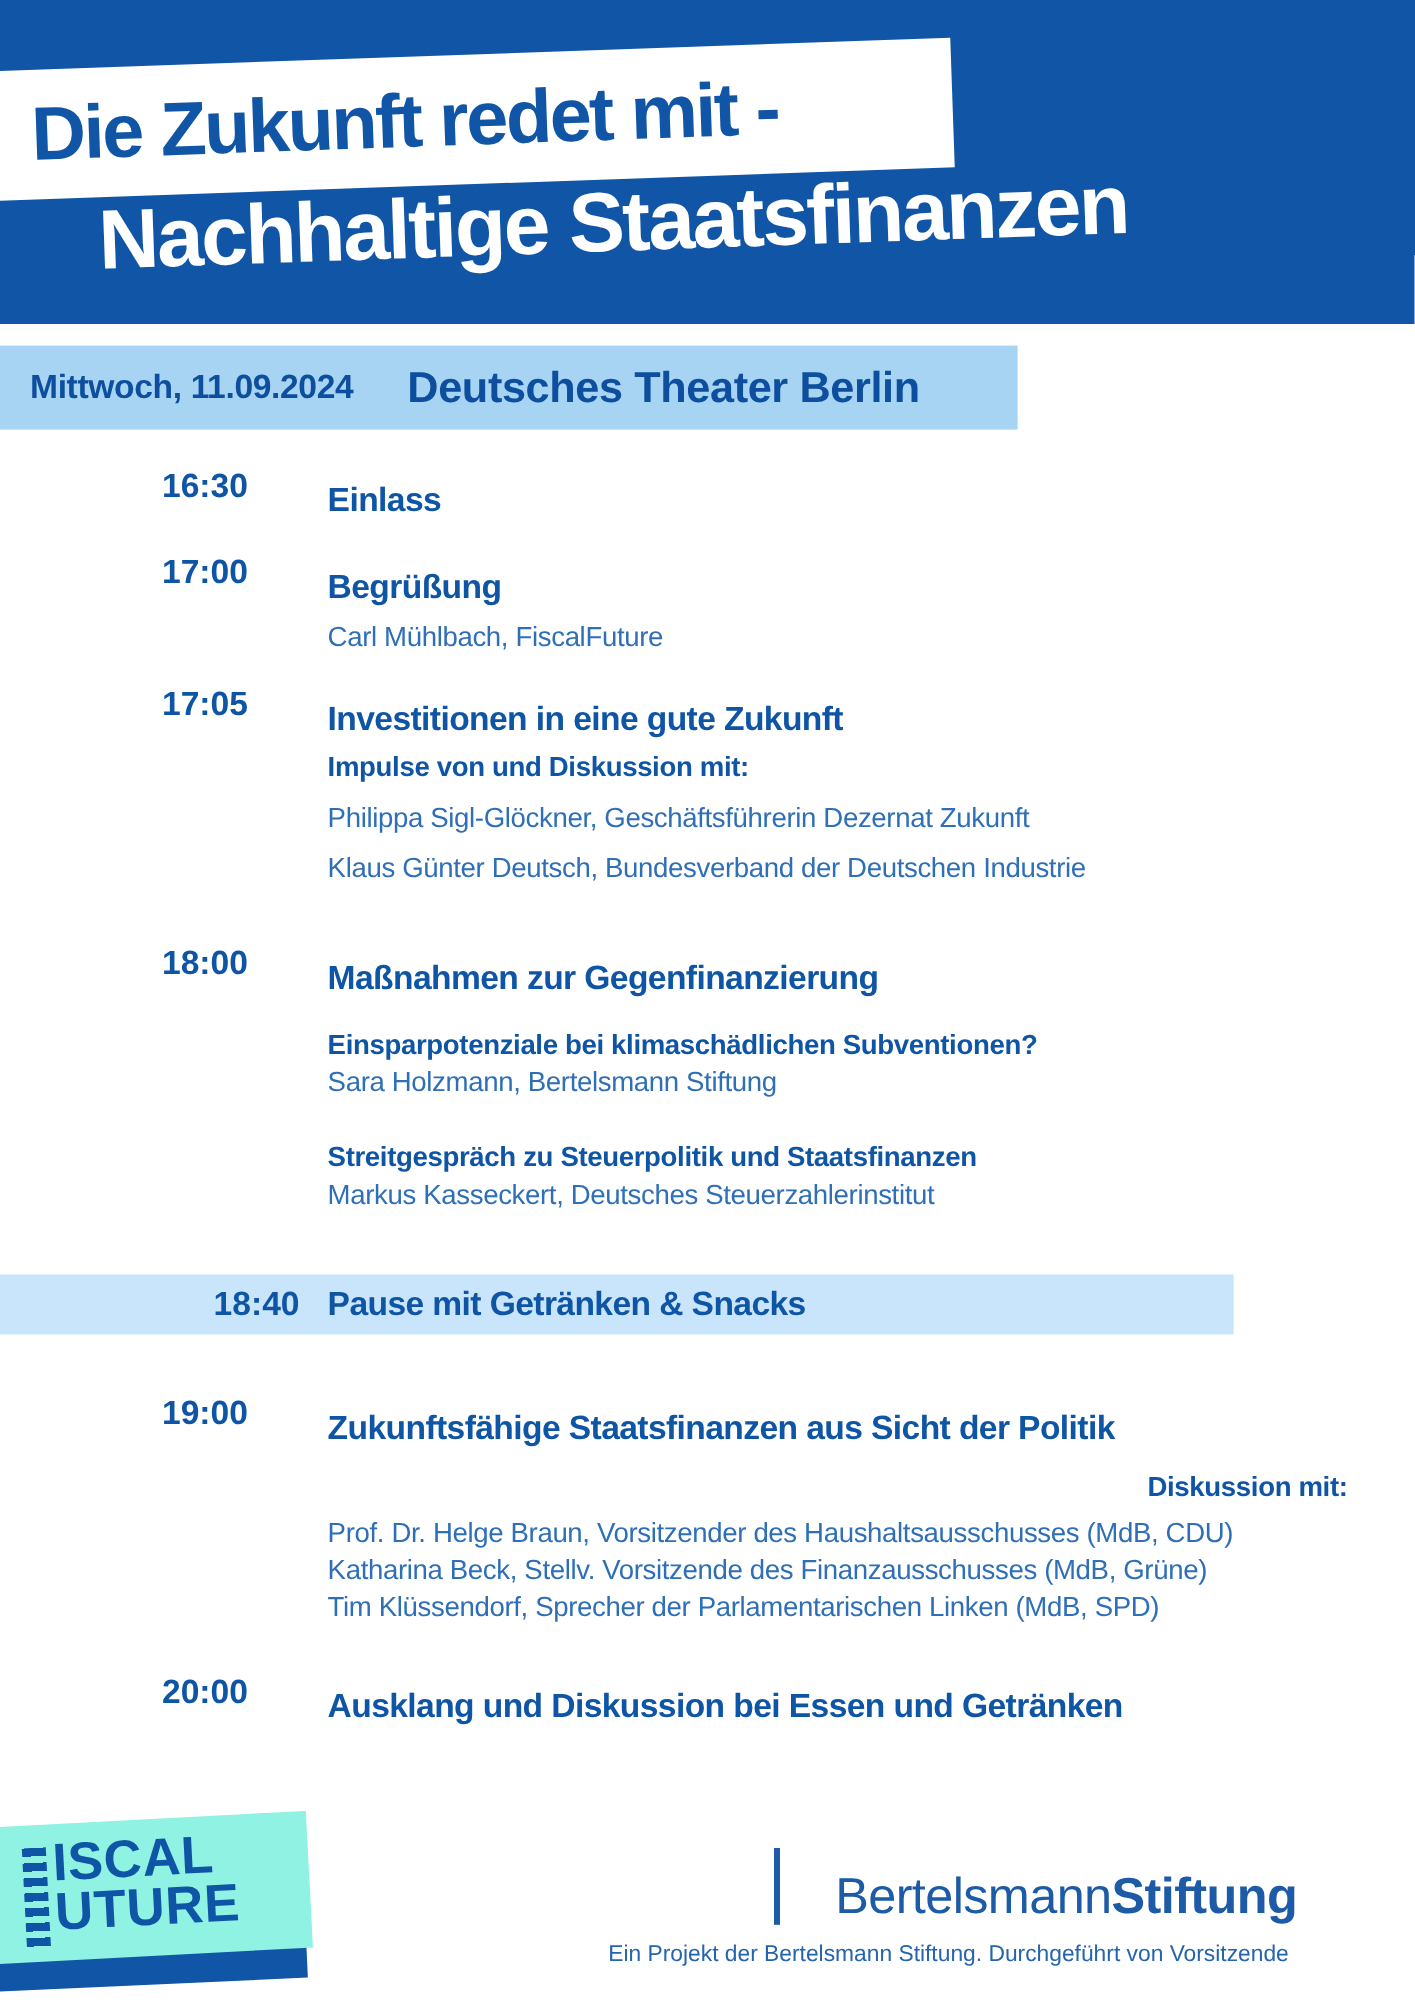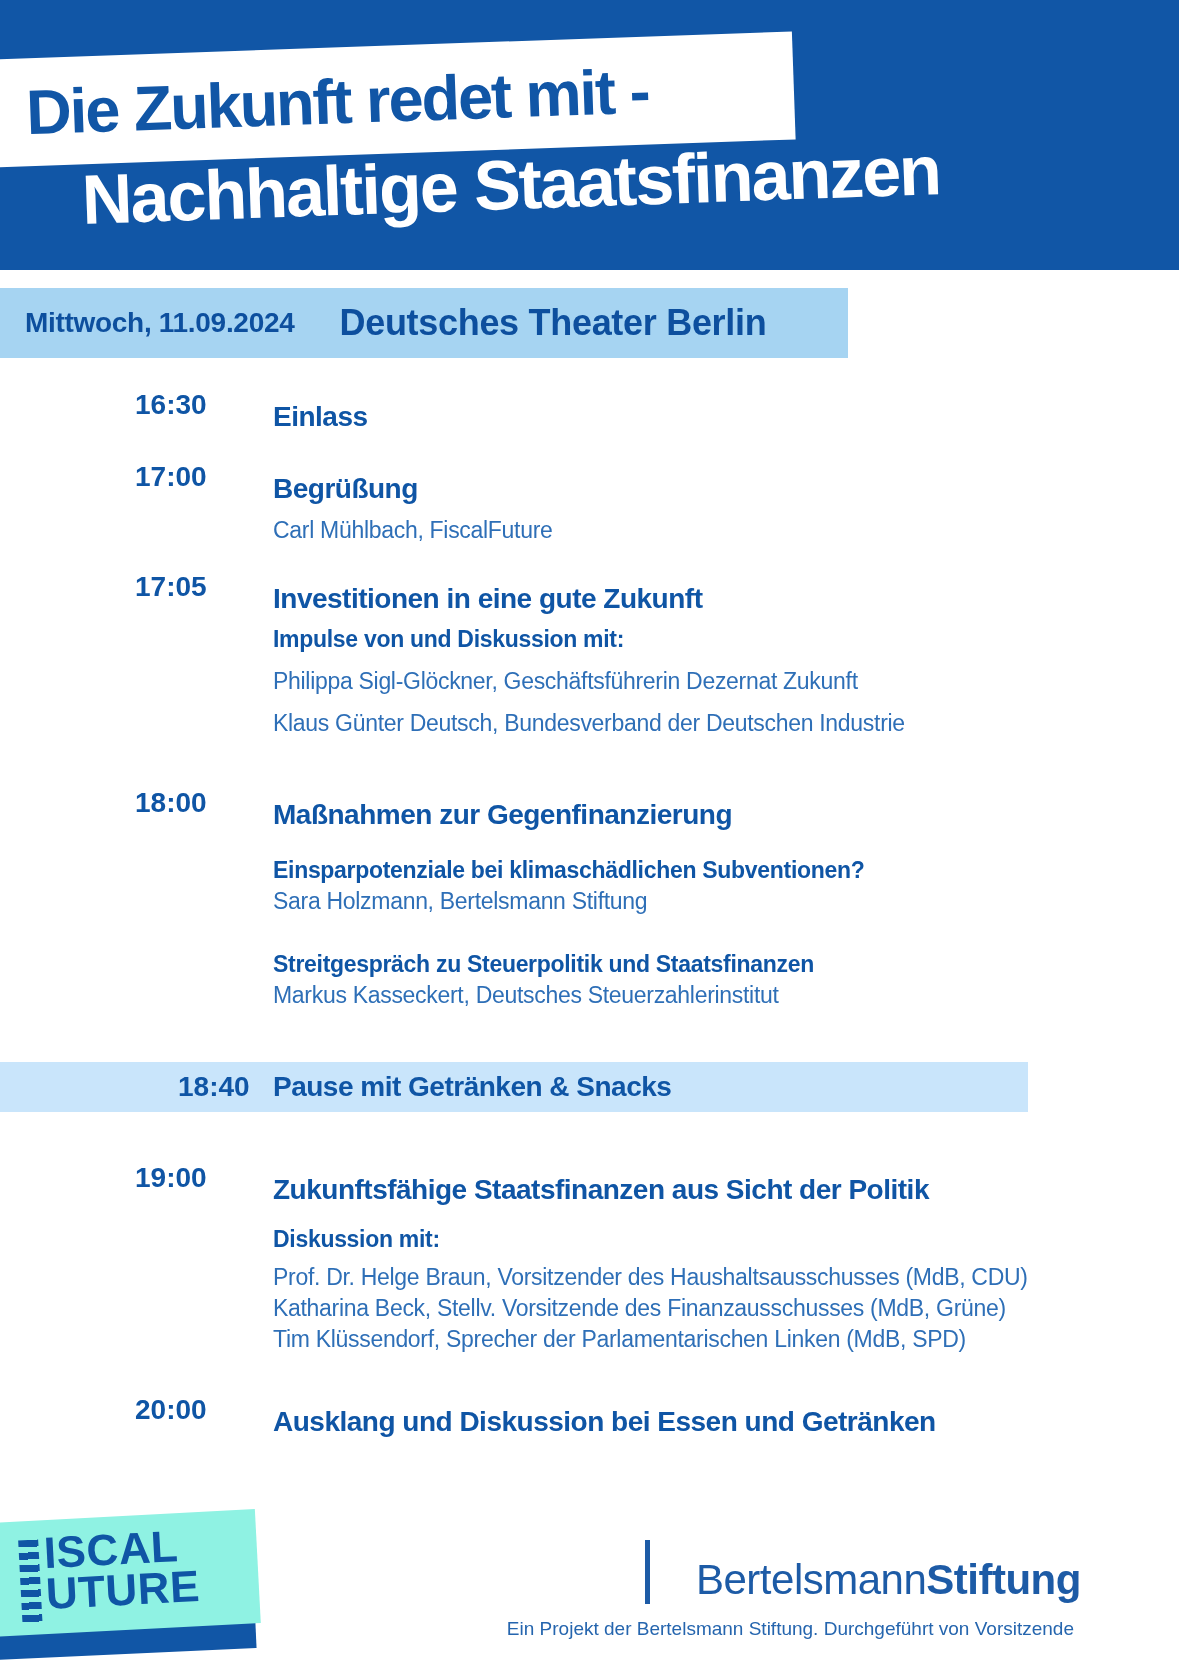--- a/index.html
+++ b/index.html
@@ -18,21 +18,21 @@
             display:flex;align-items:center;margin-top:20px;}
   .info-bar .date{margin-left:25px;font-size:28px;font-weight:700;color:#0d4f9e;letter-spacing:-0.3px;}
   .info-bar .venue{margin-left:45px;font-size:36px;font-weight:700;color:#0d4f9e;letter-spacing:-0.3px;}
   
   .row{position:absolute;left:0;width:1179px;}
   .time{position:absolute;left:135px;top:0;font-size:28px;font-weight:700;color:#0f55a5;line-height:36px;}
   .content{position:absolute;left:273px;top:12px;width:850px;}
   .s-title{font-size:28px;font-weight:700;color:#0f55a5;line-height:36px;letter-spacing:-0.5px;white-space:nowrap;}
   .detail{font-size:23px;color:#2e6fb7;line-height:31px;letter-spacing:-0.3px;white-space:nowrap;}
   .lead{font-size:23px;font-weight:700;color:#0f55a5;line-height:31px;letter-spacing:-0.3px;white-space:nowrap;}
-  .mt8{margin-top:8px;} .mt15{margin-top:7px;} .mt16{margin-top:16px;}
+  .mt8{margin-top:8px;} .mt15{margin-top:7px;} .mt16{margin-top:16px;text-align:right;}
   .mt22{margin-top:22px;} .mt32{margin-top:32px;}
   .mb7{margin-bottom:7px;} .mb11{margin-bottom:11px;}
   
   .pause{position:absolute;left:0;top:1062px;width:1028px;height:50px;background:#c9e5fb;}
   .pause .time{line-height:50px;margin-left:43px;}
   .pause .p-title{position:absolute;left:273px;top:0;font-size:28px;font-weight:700;color:#0f55a5;
                   line-height:50px;letter-spacing:-0.5px;white-space:nowrap;}
   
   .ff-shadow{position:absolute;left:-8px;top:1624px;width:264px;height:30px;background:#1156a6;
              transform:rotate(-2.6deg);z-index:1;}

